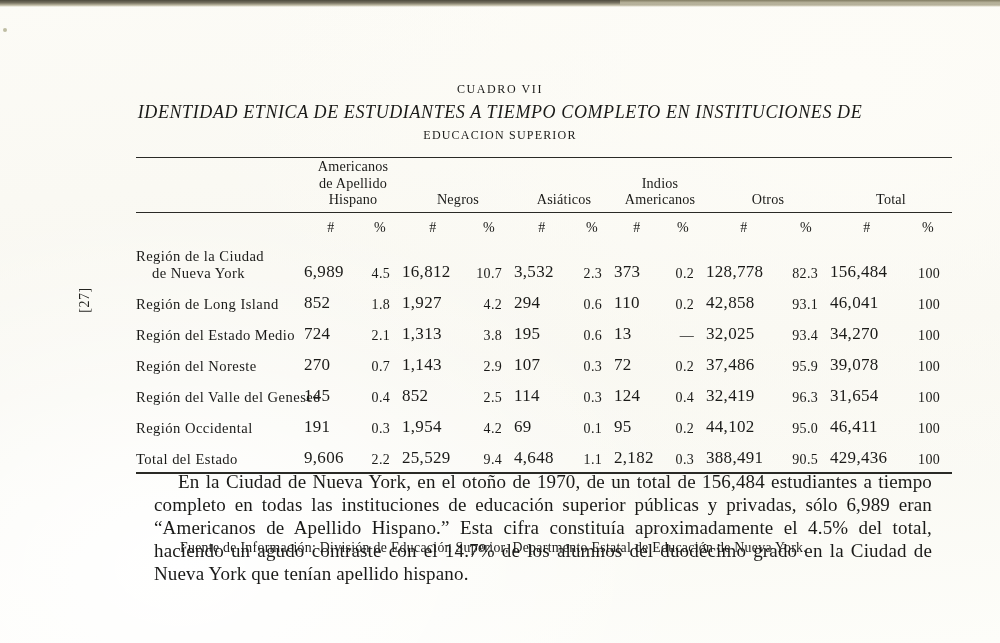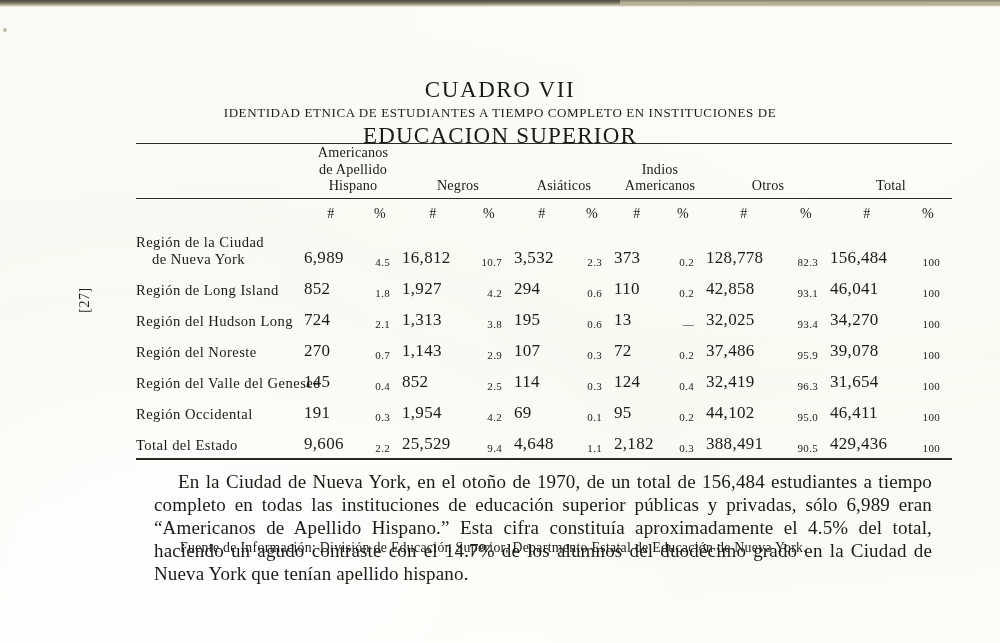--- a/index.html
+++ b/index.html
@@ -36,48 +36,48 @@
   
   #folio{
     position:absolute;left:72px;top:292px;
     transform:rotate(-90deg);transform-origin:center center;
     font-size:14px;letter-spacing:.5px;color:#242420;
     white-space:nowrap;
   }
 
   
   #title-block{position:absolute;left:0;top:78px;width:1000px;text-align:center;}
-  .t-line{font-size:23px;letter-spacing:.9px;line-height:23px;white-space:nowrap;}
+  .t-line{font-size:12px;letter-spacing:.9px;line-height:23px;white-space:nowrap;}
   #t1{letter-spacing:1.6px;}
-  #t2{letter-spacing:.6px;font-size:13px;}
+  #t2{letter-spacing:.6px;font-size:18px;font-style:italic;}
   #t3{letter-spacing:1.2px;}
 
   
-  #table-wrap{position:absolute;left:136px;top:143px;width:776px;}
+  #table-wrap{position:absolute;left:136px;top:157px;width:776px;}
   table{border-collapse:collapse;width:776px;table-layout:fixed;}
   .rule-top td{border-top:1.6px solid #2a2a26;height:0;padding:0;font-size:0;line-height:0;}
   .rule-mid td{border-top:1.4px solid #2a2a26;height:0;padding:0;font-size:0;line-height:0;}
   .rule-bot td{border-top:2.2px solid #2a2a26;height:0;padding:0;font-size:0;line-height:0;}
 
   th,td{padding:0;font-weight:normal;}
   .grp{
     text-align:center;font-size:14.2px;line-height:16.5px;
     vertical-align:bottom;padding-bottom:4px;letter-spacing:.2px;
   }
   .sub{
     text-align:center;font-size:14px;padding-top:7px;padding-bottom:2px;
     letter-spacing:.3px;
   }
   .rowlabel{
     text-align:left;font-size:14.6px;letter-spacing:.45px;
     padding-left:0;white-space:nowrap;
   }
   .rowlabel .l2{display:block;padding-left:16px;}
   .num{font-size:17px;letter-spacing:.3px;white-space:nowrap;}
-  .pct{text-align:right;font-size:11px;letter-spacing:.3px;white-space:nowrap;}
+  .pct{text-align:right;font-size:14px;letter-spacing:.3px;white-space:nowrap;}
   tbody tr.drow td{height:27px;vertical-align:bottom;padding-bottom:4px;}
   tbody tr.drow.tall td{height:44px;}
 
   
   col.c-label{width:168px}
   col.c-n1{width:54px}  col.c-p1{width:44px}
   col.c-n2{width:62px}  col.c-p2{width:50px}
   col.c-n3{width:56px}  col.c-p3{width:44px}
   col.c-n4{width:46px}  col.c-p4{width:46px}
   col.c-n5{width:76px}  col.c-p5{width:48px}
@@ -205,21 +205,21 @@
             <td class="num pad-r">294</td>
             <td class="pct pad-r2">0.6</td>
             <td class="num pad-r">110</td>
             <td class="pct pad-r2">0.2</td>
             <td class="num pad-r">42,858</td>
             <td class="pct pad-r2">93.1</td>
             <td class="num pad-r">46,041</td>
             <td class="pct pad-r2">100</td>
           </tr>
           <tr class="drow">
-            <td class="rowlabel"><span>Región del Hudson Long</span></td>
+            <td class="rowlabel"><span>Región del Estado Medio</span></td>
             <td class="num pad-r">724</td>
             <td class="pct pad-r2">2.1</td>
             <td class="num pad-r">1,313</td>
             <td class="pct pad-r2">3.8</td>
             <td class="num pad-r">195</td>
             <td class="pct pad-r2">0.6</td>
             <td class="num pad-r">13</td>
             <td class="pct pad-r2">—</td>
             <td class="num pad-r">32,025</td>
             <td class="pct pad-r2">93.4</td>

